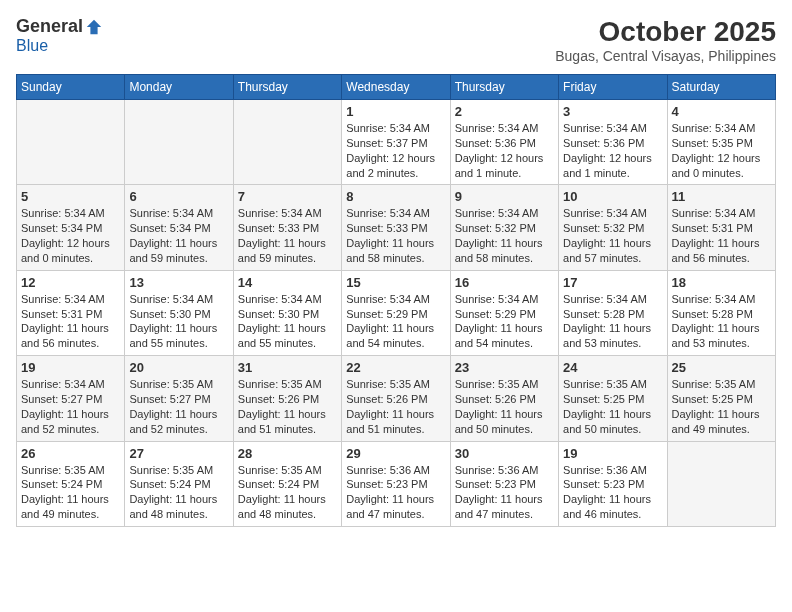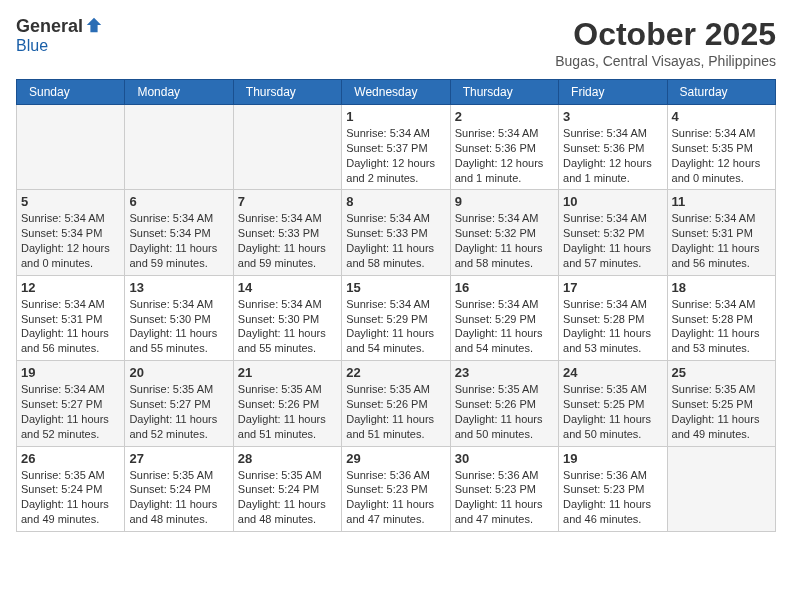--- a/index.html
+++ b/index.html
@@ -16,20 +16,21 @@
       align-items: flex-start;
       margin-bottom: 10px;
     }
     .logo {
       display: flex;
       flex-direction: column;
       align-items: flex-start;
     }
     .logo-text {
       display: flex;
+      align-items: center;
       gap: 0;
     }
     .logo-general {
       font-size: 18px;
       font-weight: bold;
       color: #333;
     }
     .logo-blue {
       font-size: 16px;
       font-weight: normal;
@@ -37,38 +38,38 @@
     }
     .logo-icon {
       width: 18px;
       height: 18px;
       margin-left: 2px;
     }
     .title-section {
       text-align: right;
     }
     .month-title {
-      font-size: 32px;
+      font-size: 28px;
       font-weight: bold;
       color: #333;
     }
     .location {
       font-size: 14px;
       color: #555;
       text-align: right;
     }
     .calendar {
       width: 100%;
       border-collapse: collapse;
       font-size: 11px;
     }
     .calendar th {
       background-color: #2a6db5;
       color: white;
-      padding: 5px 12px;
+      padding: 5px 4px;
       text-align: left;
       font-size: 12px;
       font-weight: normal;
       border: 1px solid #1a5090;
     }
     .calendar td {
       border: 1px solid #ccc;
       vertical-align: top;
       padding: 4px;
       width: 108px;
@@ -254,21 +255,21 @@
 Sunset: 5:27 PM
 Daylight: 11 hours and 52 minutes.</div>
         </td>
         <td>
           <div class="day-number">20</div>
           <div class="day-info" style="white-space: pre-line;">Sunrise: 5:35 AM
 Sunset: 5:27 PM
 Daylight: 11 hours and 52 minutes.</div>
         </td>
         <td>
-          <div class="day-number">21</div>
+          <div class="day-number">31</div>
           <div class="day-info" style="white-space: pre-line;">Sunrise: 5:35 AM
 Sunset: 5:26 PM
 Daylight: 11 hours and 51 minutes.</div>
         </td>
         <td>
           <div class="day-number">22</div>
           <div class="day-info" style="white-space: pre-line;">Sunrise: 5:35 AM
 Sunset: 5:26 PM
 Daylight: 11 hours and 51 minutes.</div>
         </td>

